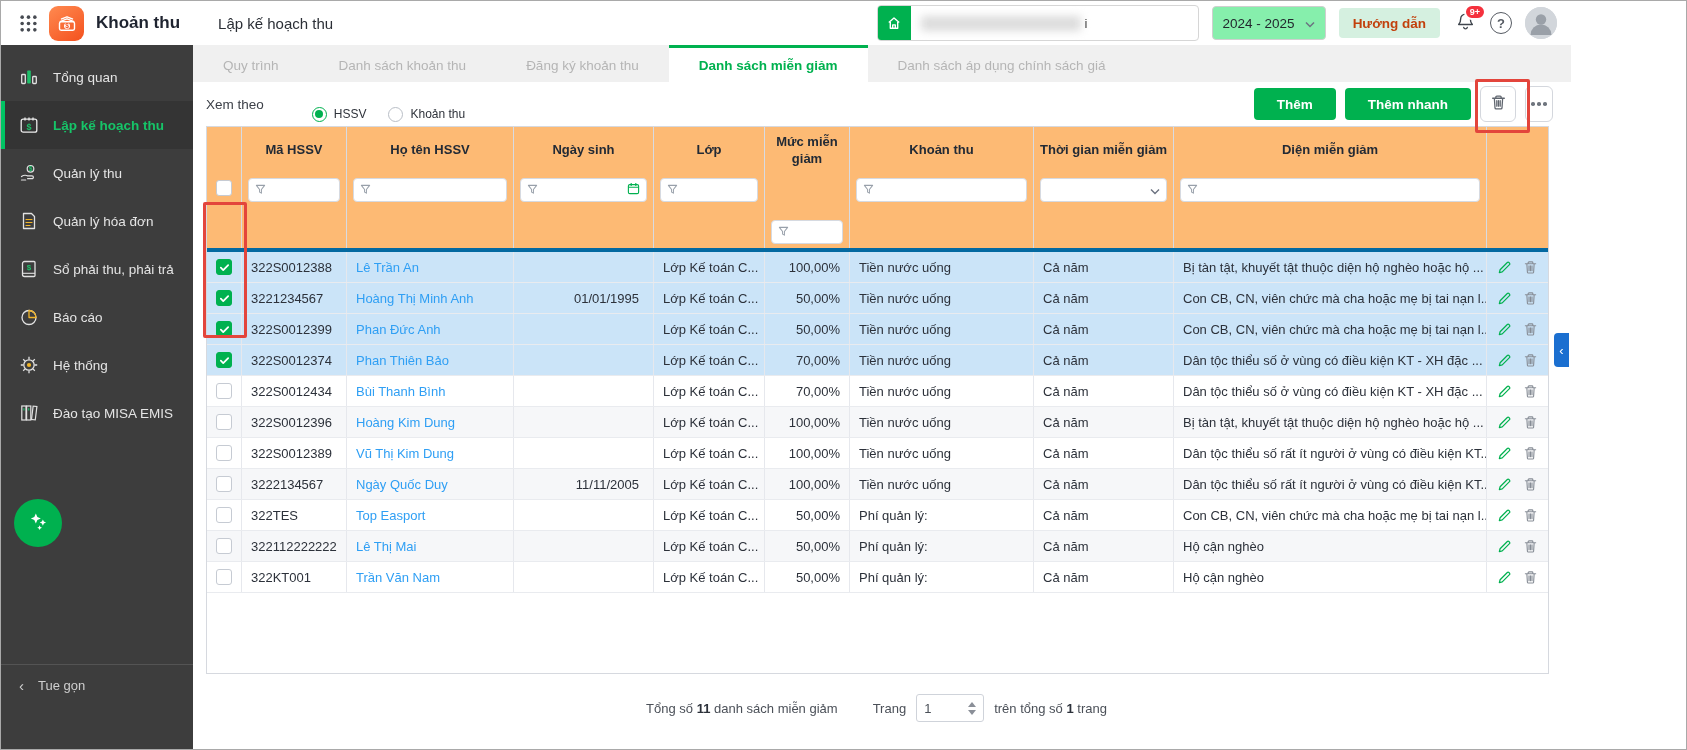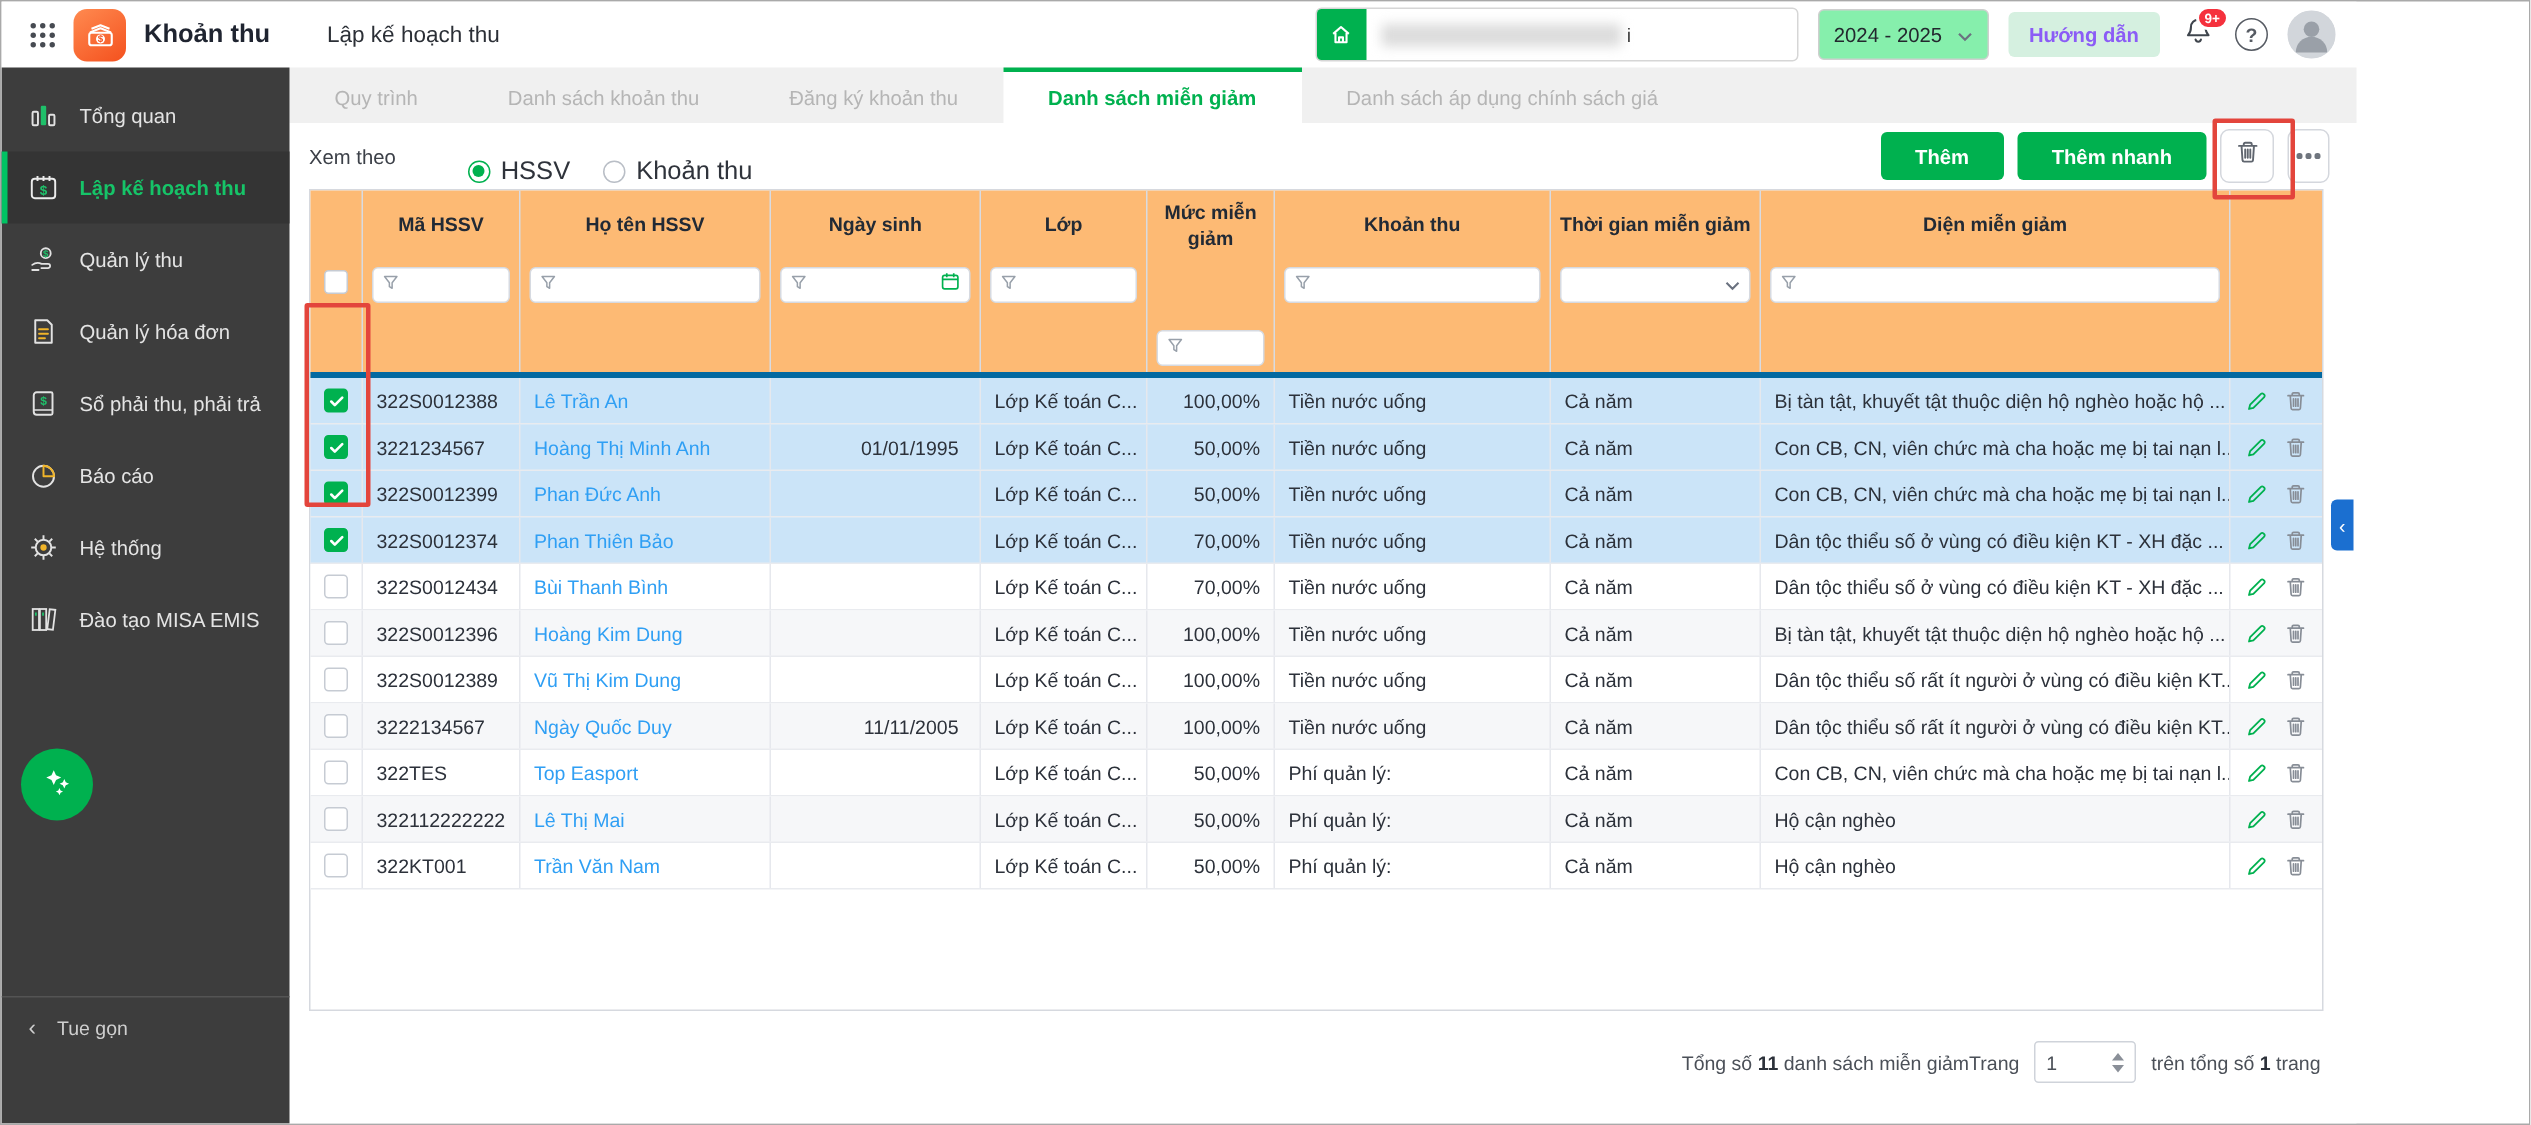--- a/index.html
+++ b/index.html
@@ -11,21 +11,21 @@
   .grid-btn{width:22px;height:22px;display:flex;align-items:center;justify-content:center;cursor:pointer;}
   .app-icon{width:35px;height:35px;border-radius:9px;background:linear-gradient(145deg,#ff8a50,#f4511e);display:flex;align-items:center;justify-content:center;margin-left:10px;}
   .app-title{font-size:17px;font-weight:700;color:#1f2430;margin:0 0 0 12px;}
   .breadcrumb{font-size:15px;color:#2b2f36;margin-left:38px;}
   .top-right{margin-left:auto;display:flex;align-items:center;gap:13px;}
   .school-select{width:320px;height:34px;border:1px solid #d6d6d6;border-radius:4px;display:flex;align-items:center;overflow:hidden;background:#fff;cursor:pointer;}
   .school-ic{width:33px;height:34px;background:#00b14f;display:flex;align-items:center;justify-content:center;flex:none;}
   .redact{width:160px;height:15px;background:#dcdcdc;border-radius:2px;margin-left:10px;filter:blur(4px);}
   .redact-tail{font-size:13px;color:#333;margin-left:4px;}
   .year-select{height:32px;border:1px solid #cfcfcf;border-radius:4px;display:flex;align-items:center;gap:10px;padding:0 10px;font-size:13.5px;color:#23272e;cursor:pointer;background:#86efac;}
-  .guide-btn{height:30px;border:none;border-radius:4px;background:#d5f0e0;color:#8b5cf6;font-weight:700;font-size:13.5px;padding:0 14px;cursor:pointer;}
+  .guide-btn{height:30px;border:none;border-radius:4px;background:#d5f0e0;color:#c2410c;font-weight:700;font-size:13.5px;padding:0 14px;cursor:pointer;}
   .bell-wrap{position:relative;width:24px;height:24px;display:flex;align-items:center;justify-content:center;cursor:pointer;}
   .badge{position:absolute;top:-7px;right:-9px;background:#f5313d;color:#fff;font-size:9px;font-weight:700;border-radius:9px;padding:1.5px 4px;border:2px solid #fff;line-height:1;}
   .help-btn{width:22px;height:22px;border:1.6px solid #565b63;border-radius:50%;display:flex;align-items:center;justify-content:center;font-size:13px;font-weight:700;color:#565b63;box-sizing:border-box;cursor:pointer;}
   .avatar{width:32px;height:32px;border-radius:50%;overflow:hidden;background:#d7dadf;cursor:pointer;}
 
   
   .main-wrap{display:flex;height:704px;}
   .sidebar{width:192px;background:#3d3d3d;position:relative;flex:none;}
   .side-nav{padding-top:8px;}
   .side-item{height:48px;display:flex;align-items:center;gap:14px;padding-left:14px;color:#e4e4e4;font-size:13.5px;border-left:4px solid transparent;box-sizing:border-box;cursor:pointer;}
@@ -37,21 +37,21 @@
 
   .main{width:1378px;flex:none;background:#fff;}
   .tabbar{height:37px;background:#f0f0f0;display:flex;}
   .tab{padding:12px 30px;display:flex;align-items:center;font-size:13.5px;color:#b5b5b5;border-top:3px solid transparent;box-sizing:border-box;cursor:pointer;white-space:nowrap;}
   .tab.active{background:#fff;color:#00b14f;border-top-color:#00b14f;font-weight:700;}
 
   
   .toolbar{height:44px;display:flex;align-items:center;padding:0 18px 0 13px;gap:20px;}
   .viewby-label{font-size:13.5px;color:#3c4048;margin-right:28px;}
   .radio-group{display:flex;align-items:center;gap:22px;}
-  .radio-opt{display:flex;align-items:center;gap:7px;font-size:17px;color:#2f333b;cursor:pointer;margin-top:20px;}
+  .radio-opt{display:flex;gap:7px;font-size:12px;color:#2f333b;cursor:pointer;margin-top:20px;}
   .radio{width:15px;height:15px;border-radius:50%;border:1.5px solid #b9bec6;box-sizing:border-box;position:relative;background:#fff;flex:none;}
   .radio.sel{border-color:#00b14f;}
   .radio.sel::after{content:"";position:absolute;inset:2.5px;background:#00b14f;border-radius:50%;}
   .toolbar-right{margin-left:auto;display:flex;align-items:center;gap:9px;}
   .btn-green{height:32px;padding:0 23px;background:#00b14f;color:#fff;font-weight:700;font-size:13.5px;border:none;border-radius:4px;cursor:pointer;}
   .icon-btn{width:36px;height:36px;border:1px solid #d4d7dd;border-radius:6px;background:#fff;display:flex;align-items:center;justify-content:center;cursor:pointer;box-sizing:border-box;}
   .icon-btn.more{width:28px;flex-direction:row;gap:2.5px;}
   .dot{width:3.5px;height:3.5px;border-radius:50%;background:#6f757e;}
 
   
@@ -73,21 +73,21 @@
   .td.c0{justify-content:center;padding:0;}
   .td.c9{justify-content:center;gap:11px;border-right:none;padding:0;}
   .td.right{justify-content:flex-end;}
   .td.c3{padding-right:14px;}
   .cb{width:16px;height:16px;border:1px solid #c6cbd3;border-radius:3px;background:#fff;display:flex;align-items:center;justify-content:center;box-sizing:border-box;cursor:pointer;}
   .tr.checked .cb{background:#00b14f;border-color:#00b14f;}
   .link{color:#2f9ff4;text-decoration:none;cursor:pointer;}
   .act{display:flex;align-items:center;cursor:pointer;}
 
   
-  .tfooter{margin:20px 0 0 13px;width:1341px;display:flex;align-items:center;justify-content:flex-end;font-size:13px;color:#4b5058;}
+  .tfooter{margin:20px 0 0 13px;width:1341px;display:flex;align-items:center;justify-content:center;font-size:13px;color:#4b5058;gap:35px;}
   .pager{display:flex;align-items:center;gap:10px;}
   .stepper{width:68px;height:28px;border:1px solid #cfd3da;border-radius:3px;display:flex;align-items:center;justify-content:space-between;padding:0 7px;box-sizing:border-box;background:#fff;}
   .arrows{display:flex;flex-direction:column;gap:3px;}
   .up{width:0;height:0;border-left:4px solid transparent;border-right:4px solid transparent;border-bottom:5px solid #8a8f98;}
   .dn{width:0;height:0;border-left:4px solid transparent;border-right:4px solid transparent;border-top:5px solid #8a8f98;}
   b{font-weight:700;color:#2c313a;}
 
   
   .annot{position:absolute;border:3px solid #e3453c;border-radius:2px;pointer-events:none;z-index:5;}
   .annot-trash{left:1474px;top:78px;width:49px;height:48px;}

